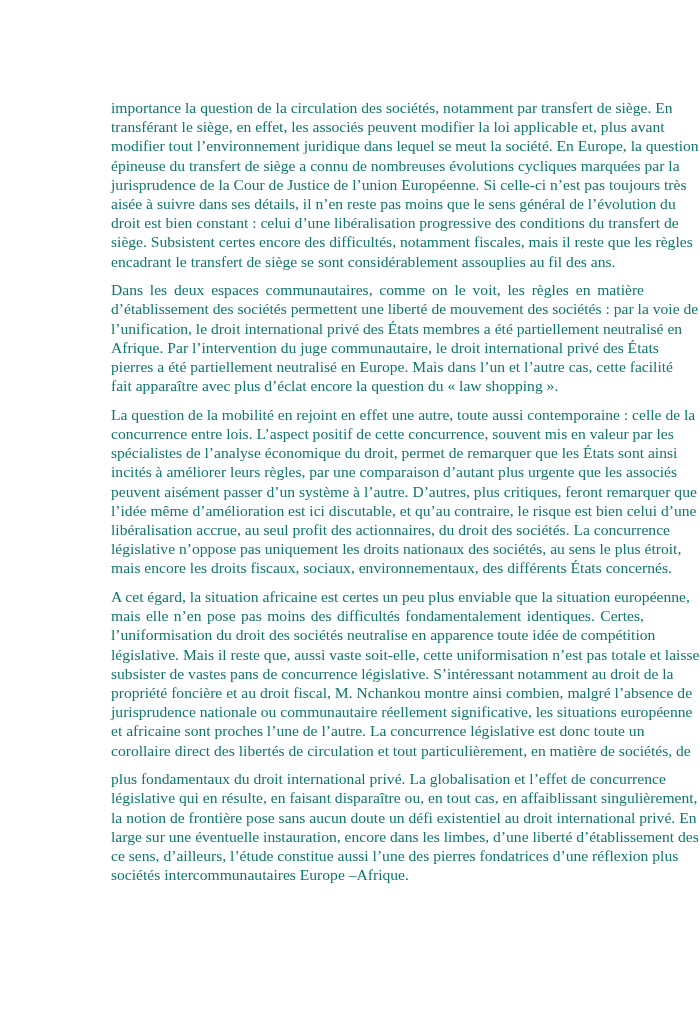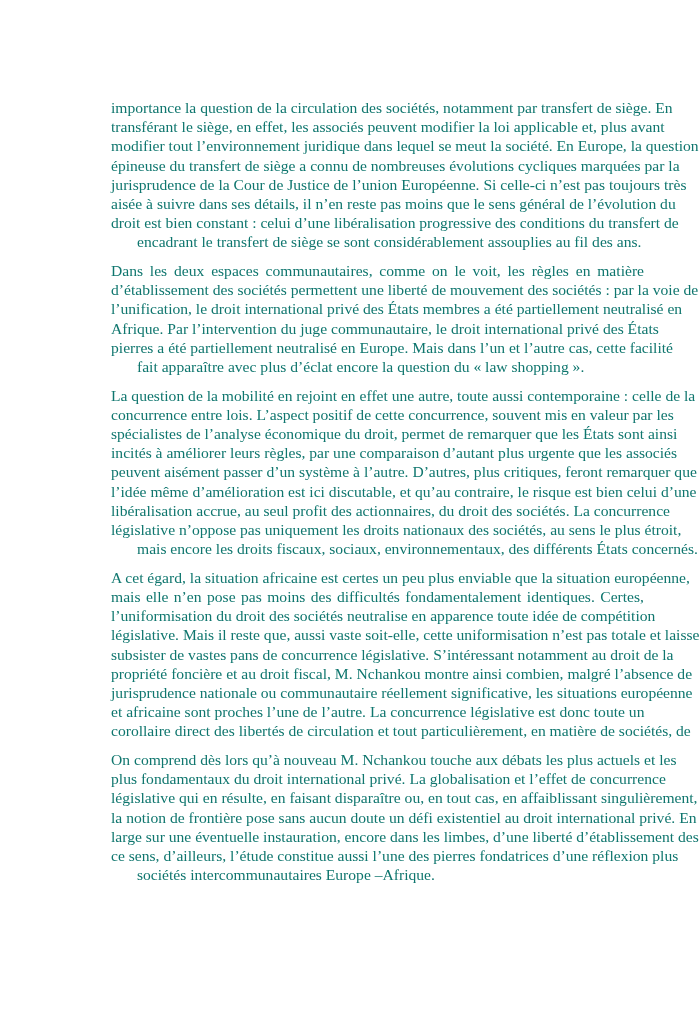--- a/index.html
+++ b/index.html
@@ -32,36 +32,36 @@
     .line {
       display: block;
       text-align: justify;
       text-align-last: justify;
       white-space: nowrap;
       height: 19.2px;
       overflow: visible;
     }
     .line.last {
       text-align-last: left;
-      margin-left: 26px;
     }
   </style>
 </head>
 <body>
 
 <div class="page">
 
   <div class="para">
     <span class="line">importance la question de la circulation des sociétés, notamment par transfert de siège. En</span>
     <span class="line">transférant le siège, en effet, les associés peuvent modifier la loi applicable et, plus avant</span>
     <span class="line">modifier tout l’environnement juridique dans lequel se meut la société. En Europe, la question</span>
     <span class="line">épineuse du transfert de siège a connu de nombreuses évolutions cycliques marquées par la</span>
     <span class="line">jurisprudence de la Cour de Justice de l’union Européenne. Si celle-ci n’est pas toujours très</span>
     <span class="line">aisée à suivre dans ses détails, il n’en reste pas moins que le sens général de l’évolution du</span>
     <span class="line">droit est bien constant : celui d’une libéralisation progressive des conditions du transfert de</span>
+    <span class="line">siège. Subsistent certes encore des difficultés, notamment fiscales, mais il reste que les règles</span>
     <span class="line last">encadrant le transfert de siège se sont considérablement assouplies au fil des ans.</span>
   </div>
 
   <div class="para">
     <span class="line">Dans les deux espaces communautaires, comme on le voit, les règles en matière</span>
     <span class="line">d’établissement des sociétés permettent une liberté de mouvement des sociétés : par la voie de</span>
     <span class="line">l’unification, le droit international privé des États membres a été partiellement neutralisé en</span>
     <span class="line">Afrique. Par l’intervention du juge communautaire, le droit international privé des États</span>
     <span class="line">pierres a été partiellement neutralisé en Europe. Mais dans l’un et l’autre cas, cette facilité</span>
     <span class="line last">fait apparaître avec plus d’éclat encore la question du « law shopping ».</span>
@@ -85,21 +85,20 @@
     <span class="line">l’uniformisation du droit des sociétés neutralise en apparence toute idée de compétition</span>
     <span class="line">législative. Mais il reste que, aussi vaste soit-elle, cette uniformisation n’est pas totale et laisse</span>
     <span class="line">subsister de vastes pans de concurrence législative. S’intéressant notamment au droit de la</span>
     <span class="line">propriété foncière et au droit fiscal, M. Nchankou montre ainsi combien, malgré l’absence de</span>
     <span class="line">jurisprudence nationale ou communautaire réellement significative, les situations européenne</span>
     <span class="line">et africaine sont proches l’une de l’autre. La concurrence législative est donc toute un</span>
     <span class="line">corollaire direct des libertés de circulation et tout particulièrement, en matière de sociétés, de</span>
   </div>
 
   <div class="para">
-    <span class="line">On comprend dès lors qu’à nouveau M. Nchankou touche aux débats les plus actuels et les</span>
     <span class="line">plus fondamentaux du droit international privé. La globalisation et l’effet de concurrence</span>
     <span class="line">législative qui en résulte, en faisant disparaître ou, en tout cas, en affaiblissant singulièrement,</span>
     <span class="line">la notion de frontière pose sans aucun doute un défi existentiel au droit international privé. En</span>
     <span class="line">large sur une éventuelle instauration, encore dans les limbes, d’une liberté d’établissement des</span>
     <span class="line">ce sens, d’ailleurs, l’étude constitue aussi l’une des pierres fondatrices d’une réflexion plus</span>
     <span class="line last">sociétés intercommunautaires Europe –Afrique.</span>
   </div>
 
 </div>
 

